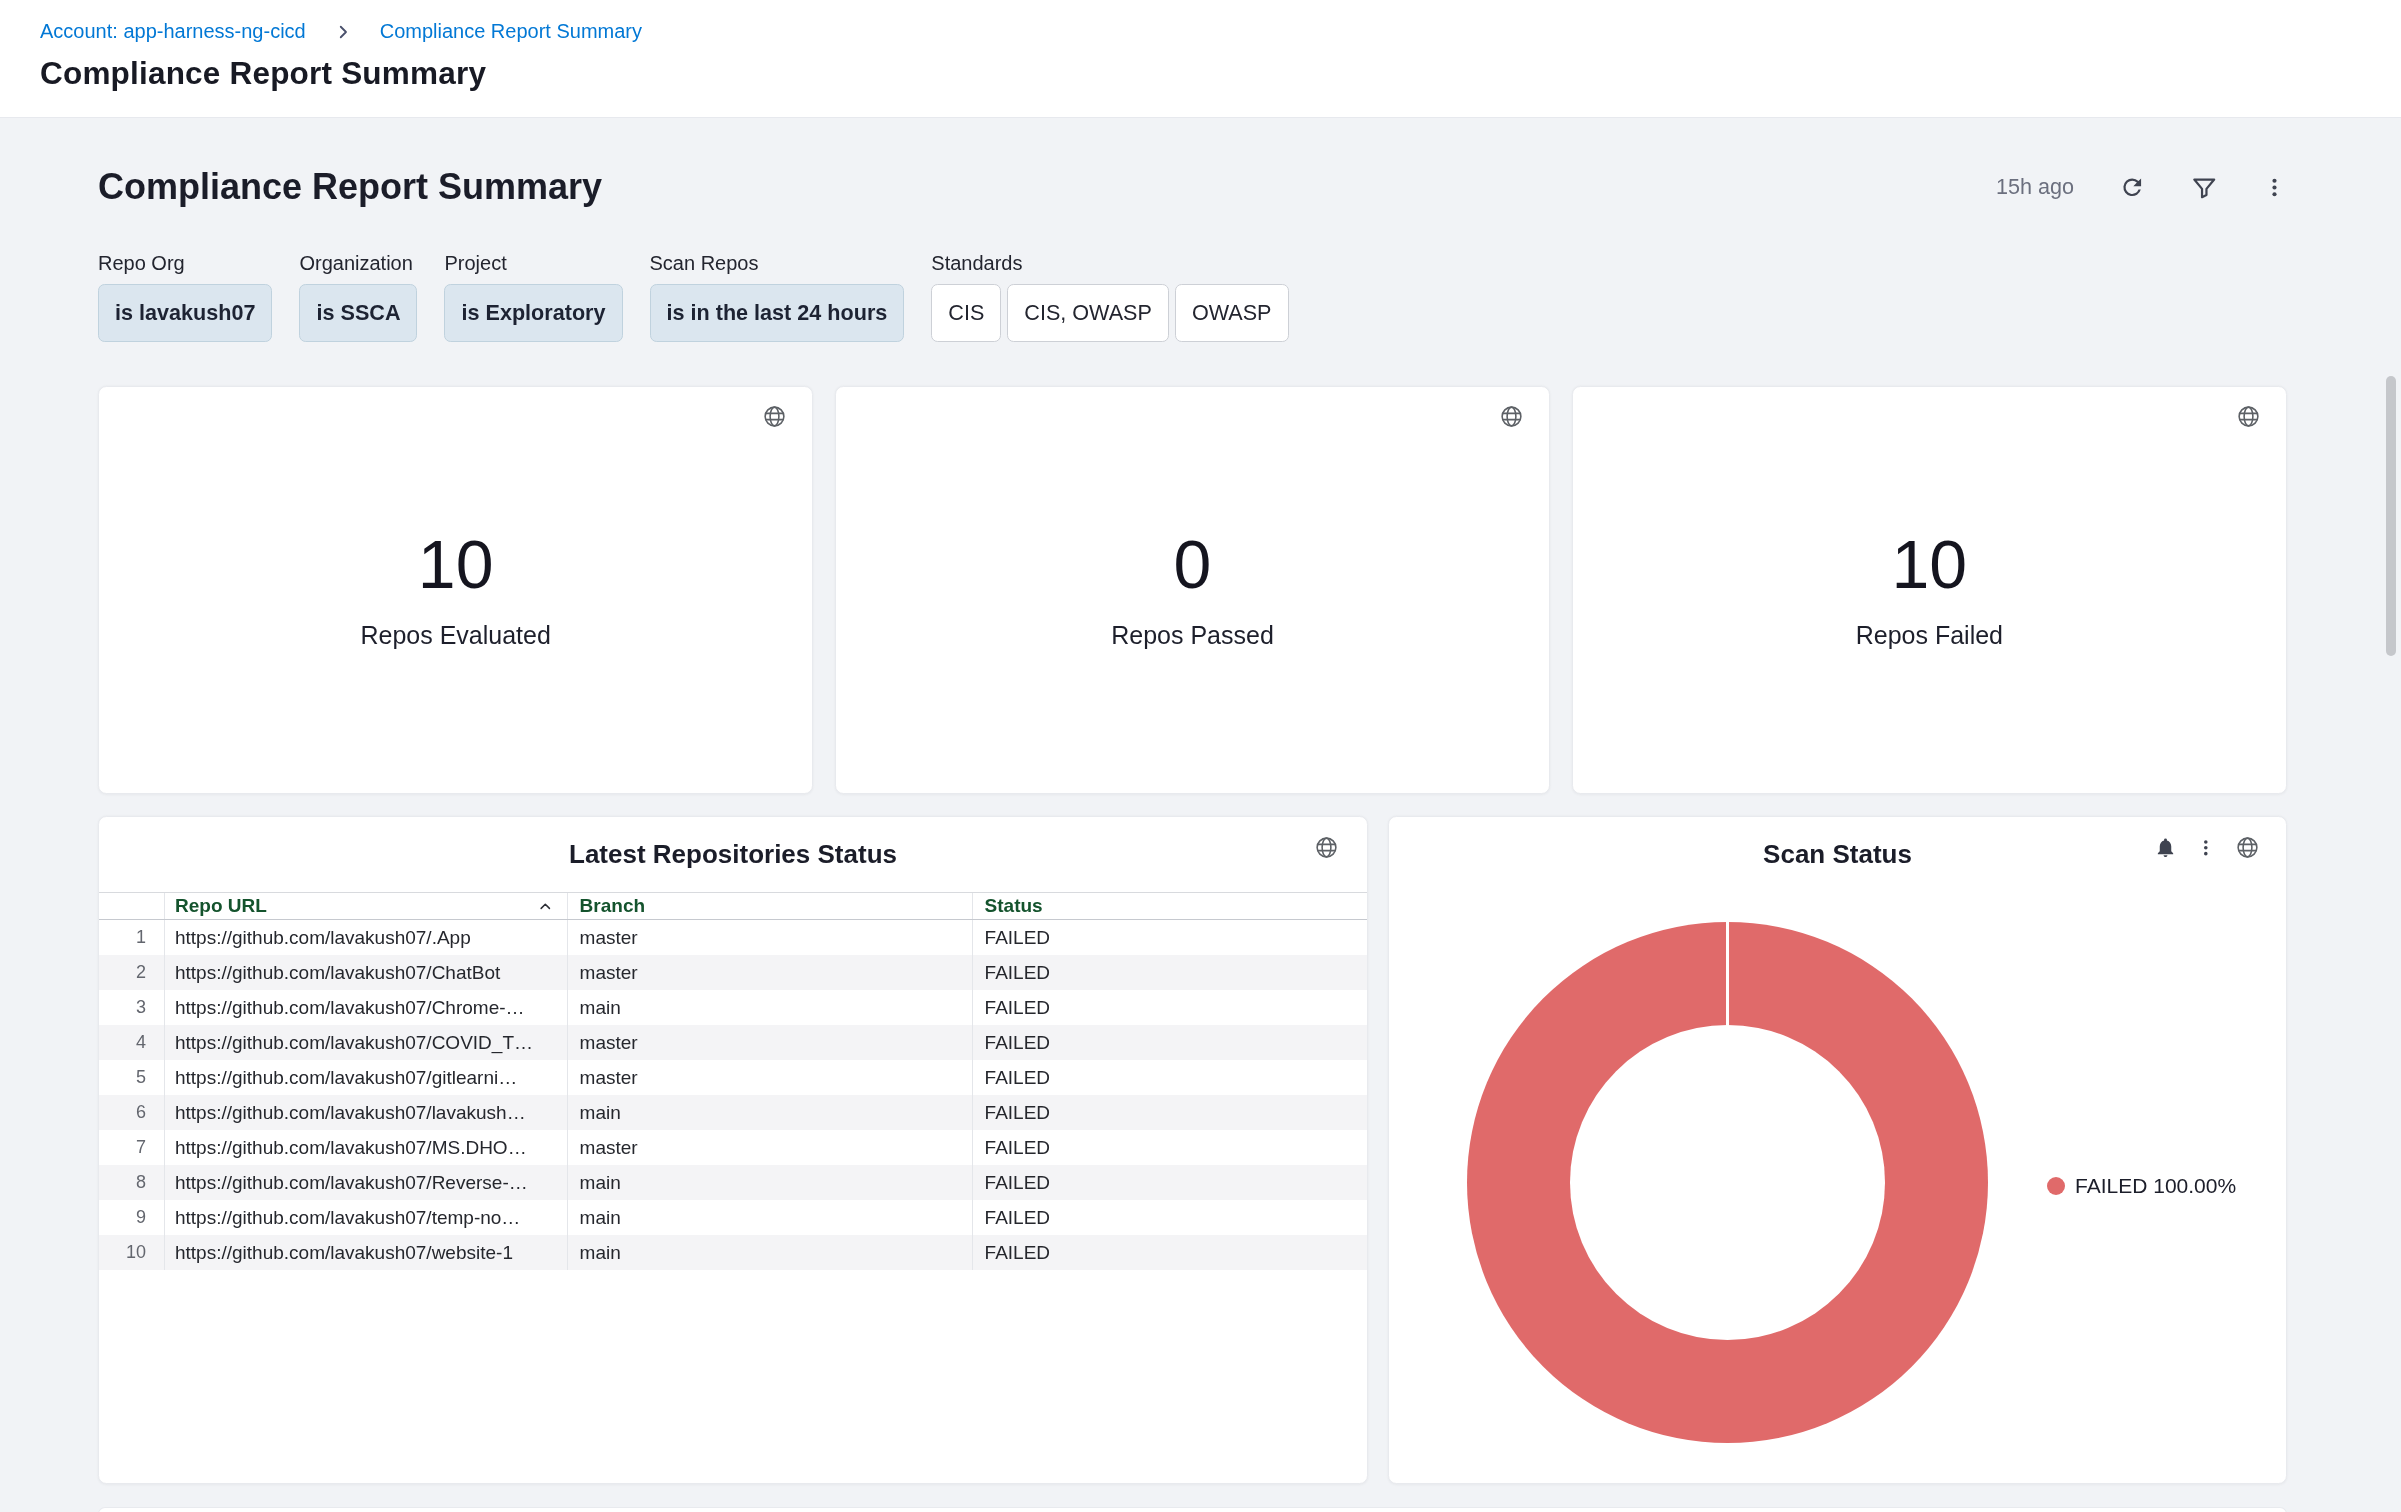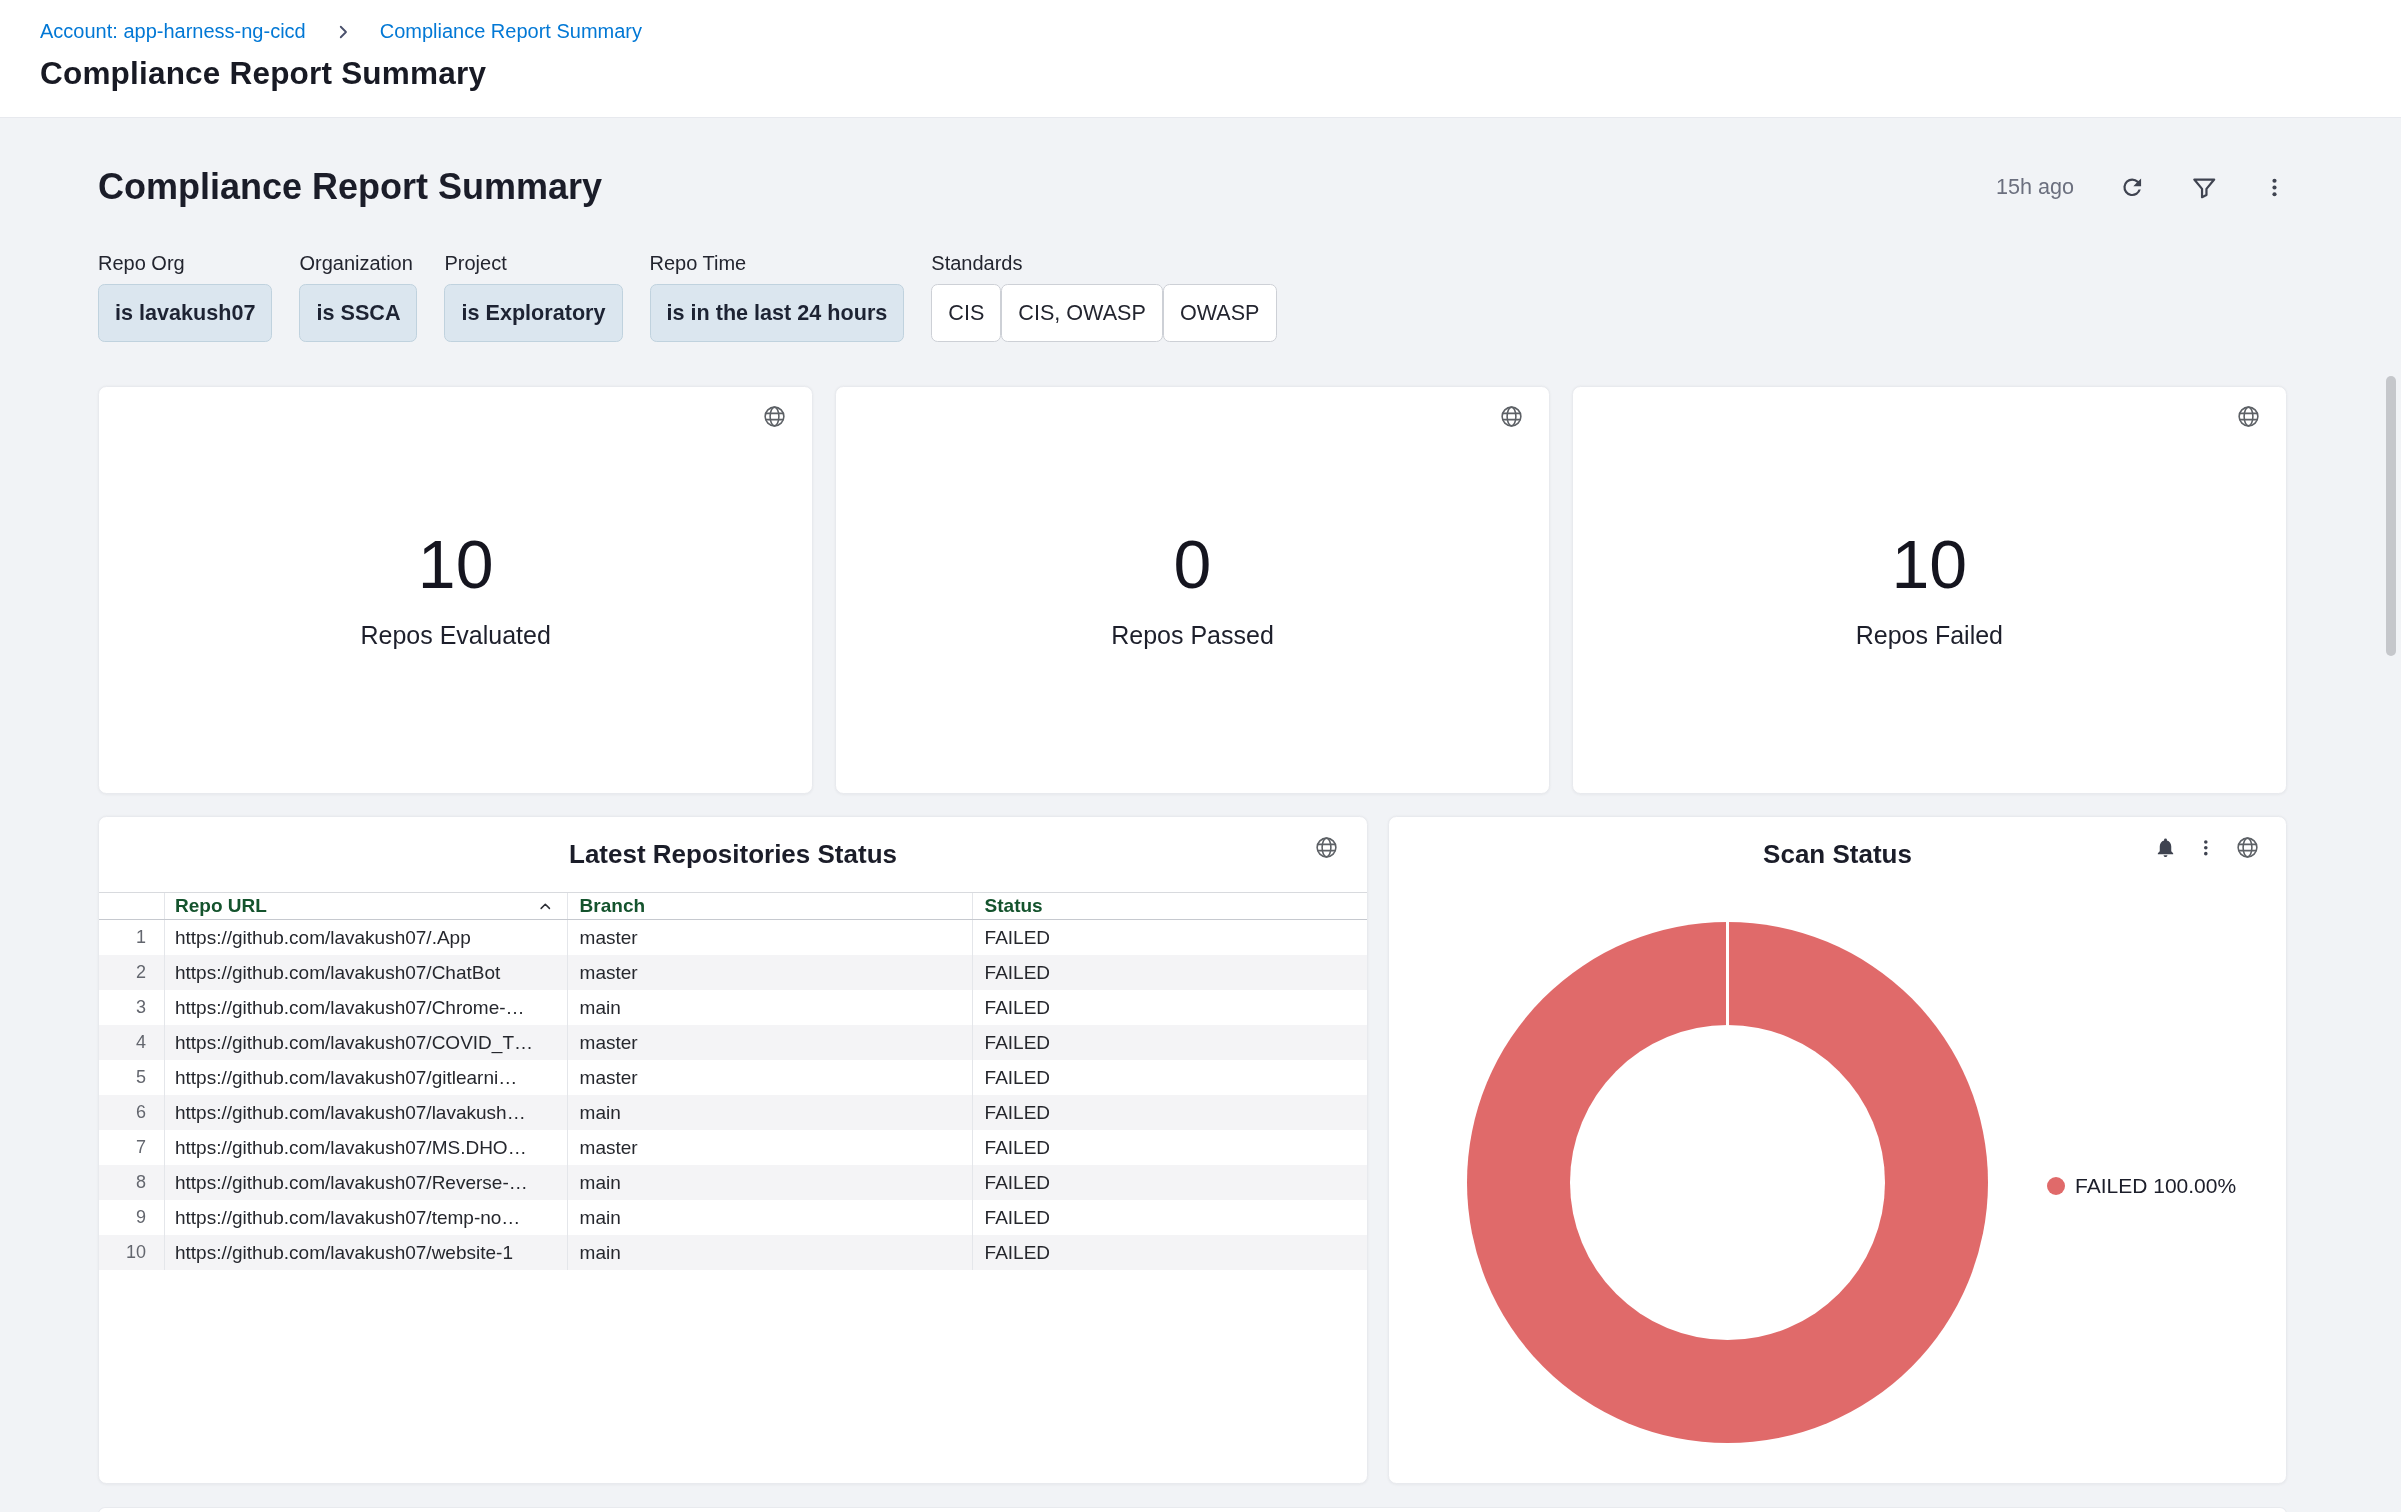--- a/index.html
+++ b/index.html
@@ -28,21 +28,21 @@
   .dash-head { display: flex; justify-content: space-between; align-items: center; width: 2189px; height: 48px; }
   .dash-title { font-size: 36px; font-weight: 600; color: #1b1d29; }
   .dash-meta { display: flex; gap: 45px; }
   .last-refreshed { font-size: 21.6px; color: #6b6f7e; }
   .iconbtn { display: inline-flex; align-items: center; justify-content: center; }
 
   
   .filters { display: flex; gap: 27px; margin-top: 41px; }
   .fgroup { display: flex; flex-direction: column; }
   .flabel { font-size: 20px; color: #23252f; margin-bottom: 9px; }
-  .chiprow { display: flex; gap: 0; }
+  .chiprow { display: flex; gap: 6px; }
   .chip {
     height: 58px; display: inline-flex; align-items: center;
     padding: 0 16px; border-radius: 6.6px; font-size: 21.6px; white-space: nowrap;
   }
   .chip-active { background: #dbe6ef; border: 1.7px solid #c0d2de; color: #1d2333; font-weight: 600; }
   .chip-outline { background: #ffffff; border: 1.7px solid #cdd0d6; color: #23252f; font-weight: 500; }
 
   
   .card {
     background: #ffffff; border: 0.8px solid #e8eaee; border-radius: 8.3px;
@@ -141,21 +141,21 @@
     </div>
     <div class="fgroup">
       <div class="flabel">Organization</div>
       <button class="chip chip-active">is SSCA</button>
     </div>
     <div class="fgroup">
       <div class="flabel">Project</div>
       <button class="chip chip-active">is Exploratory</button>
     </div>
     <div class="fgroup">
-      <div class="flabel">Repo Time</div>
+      <div class="flabel">Scan Repos</div>
       <button class="chip chip-active">is in the last 24 hours</button>
     </div>
     <div class="fgroup">
       <div class="flabel">Standards</div>
       <div class="chiprow">
         <button class="chip chip-outline">CIS</button>
         <button class="chip chip-outline">CIS, OWASP</button>
         <button class="chip chip-outline">OWASP</button>
       </div>
     </div>

